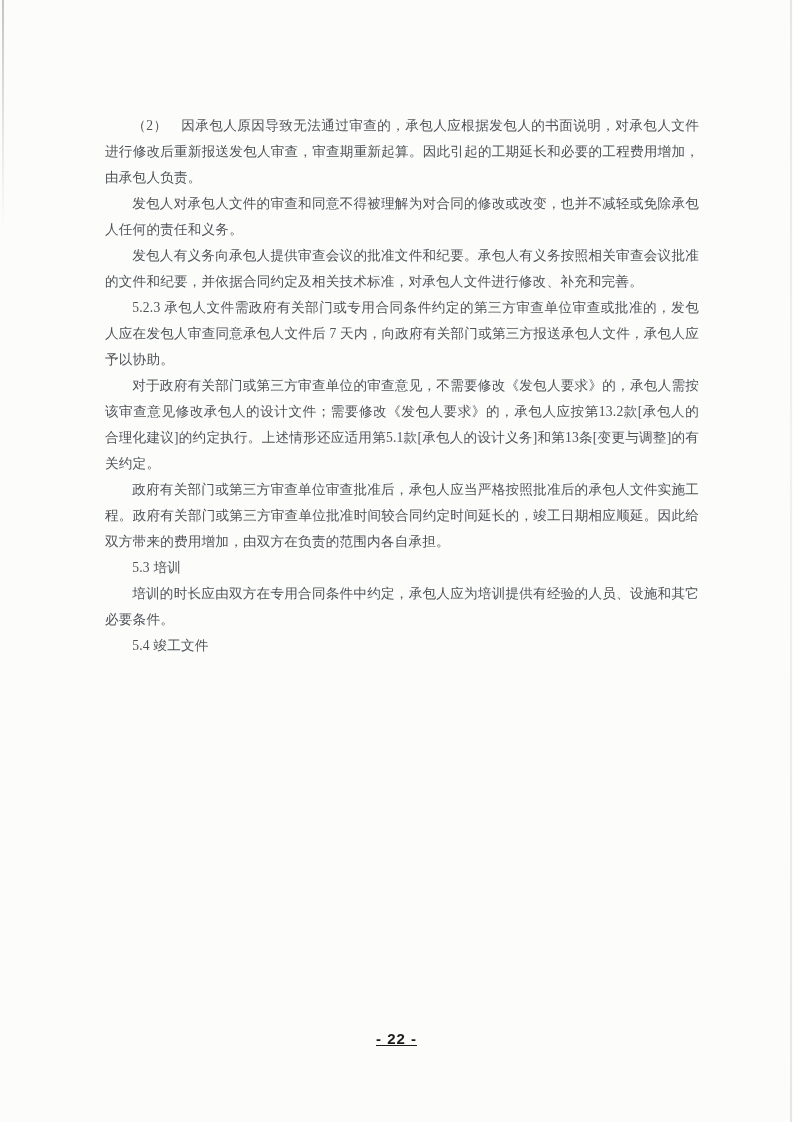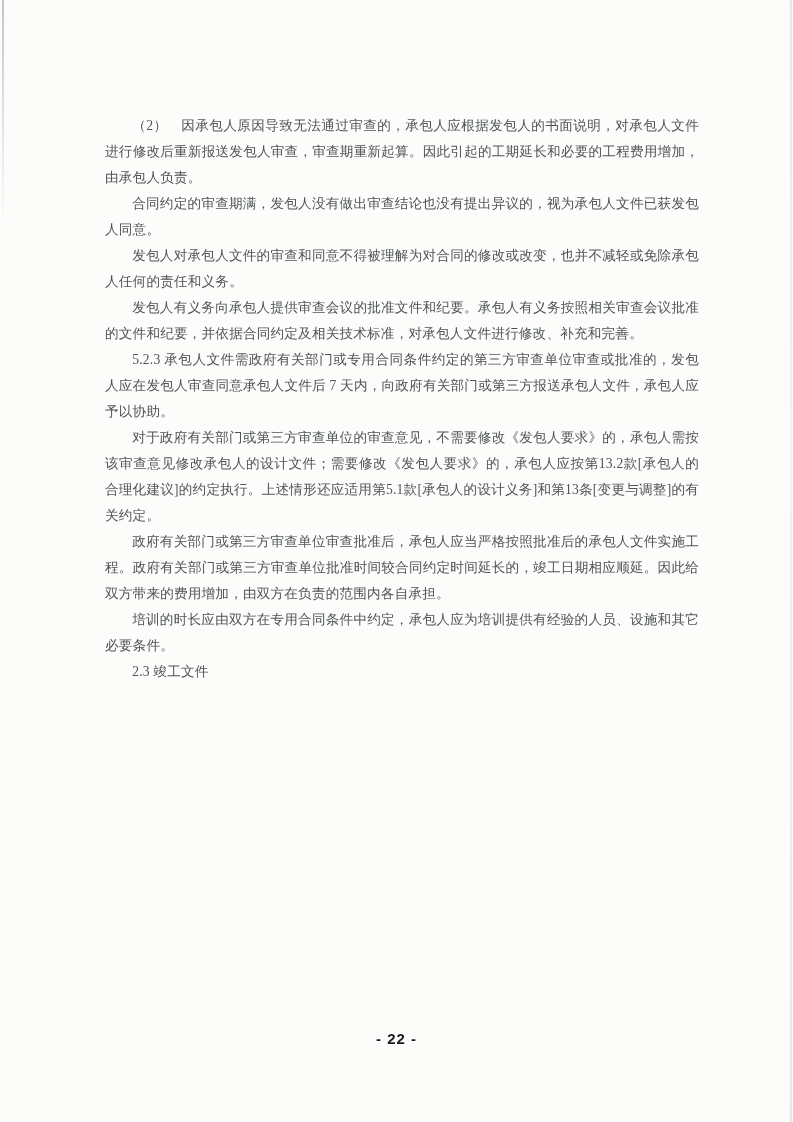--- a/index.html
+++ b/index.html
@@ -56,37 +56,38 @@
     position: absolute;
     left: 0;
     top: 1030px;
     width: 100%;
     text-align: center;
     font-family: "Liberation Sans", "DejaVu Sans", sans-serif;
     font-size: 15px;
     font-weight: bold;
     letter-spacing: 1px;
     color: #1c1c1c;
+    text-decoration: underline;
   }
 </style>
 </head>
 <body>
 
 <div class="page">
 
   <div class="edge-left"></div>
   <div class="edge-right"></div>
 
   <div class="content">
     <p>（2）　因承包人原因导致无法通过审查的，承包人应根据发包人的书面说明，对承包人文件进行修改后重新报送发包人审查，审查期重新起算。因此引起的工期延长和必要的工程费用增加，由承包人负责。</p>
-    <p>合同约定的审查期满，发包人没有做出审查结论也没有提出异议的，视为承包人文件已获发包人同意。</p>
     <p>发包人对承包人文件的审查和同意不得被理解为对合同的修改或改变，也并不减轻或免除承包人任何的责任和义务。</p>
     <p>发包人有义务向承包人提供审查会议的批准文件和纪要。承包人有义务按照相关审查会议批准的文件和纪要，并依据合同约定及相关技术标准，对承包人文件进行修改、补充和完善。</p>
     <p>5.2.3 承包人文件需政府有关部门或专用合同条件约定的第三方审查单位审查或批准的，发包人应在发包人审查同意承包人文件后 7 天内，向政府有关部门或第三方报送承包人文件，承包人应予以协助。</p>
     <p>对于政府有关部门或第三方审查单位的审查意见，不需要修改《发包人要求》的，承包人需按该审查意见修改承包人的设计文件；需要修改《发包人要求》的，承包人应按第13.2款[承包人的合理化建议]的约定执行。上述情形还应适用第5.1款[承包人的设计义务]和第13条[变更与调整]的有关约定。</p>
     <p>政府有关部门或第三方审查单位审查批准后，承包人应当严格按照批准后的承包人文件实施工程。政府有关部门或第三方审查单位批准时间较合同约定时间延长的，竣工日期相应顺延。因此给双方带来的费用增加，由双方在负责的范围内各自承担。</p>
+    <p>5.3 培训</p>
     <p>培训的时长应由双方在专用合同条件中约定，承包人应为培训提供有经验的人员、设施和其它必要条件。</p>
-    <p>2.3 竣工文件</p>
+    <p>5.4 竣工文件</p>
   </div>
 
   <div class="page-number">- 22 -</div>
 
 </div>
 
 </body></html>

